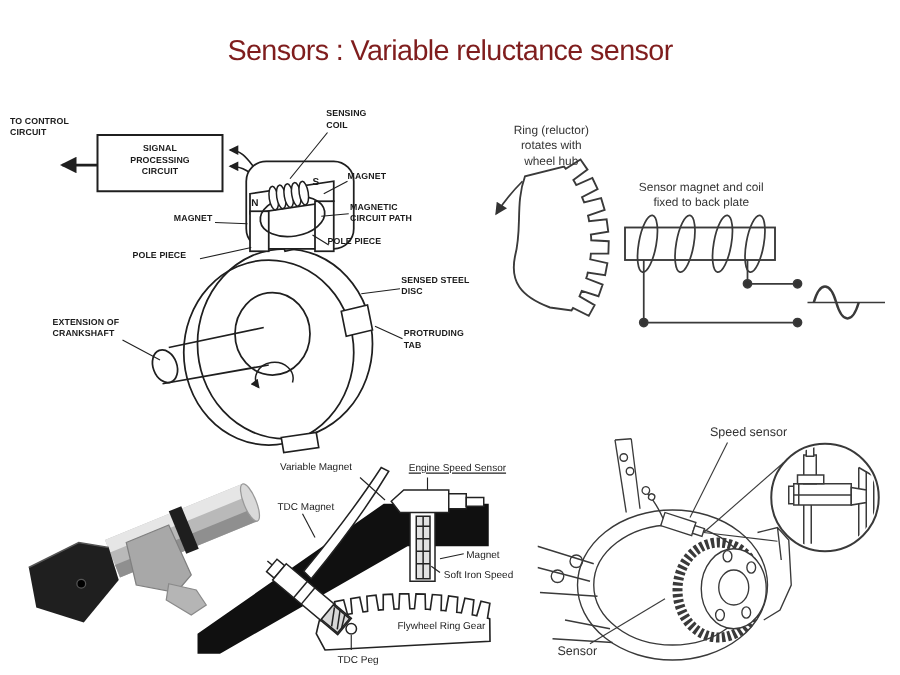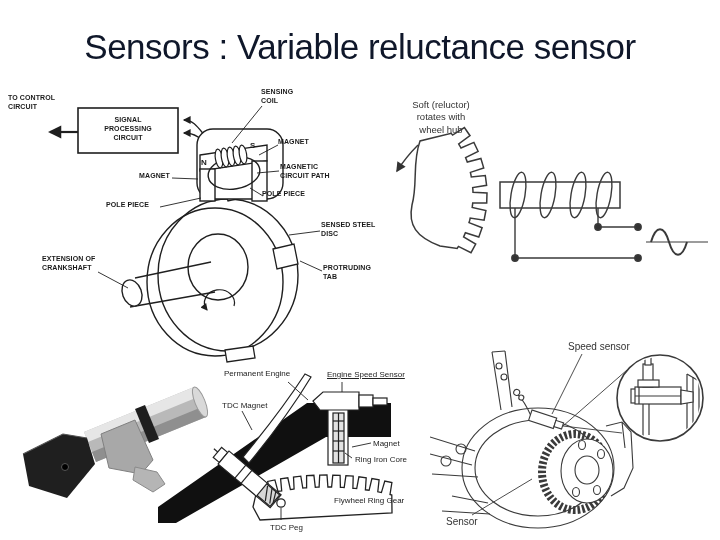--- a/index.html
+++ b/index.html
@@ -1,19 +1,19 @@
 <!DOCTYPE html>
 <html><head>
 <meta charset="utf-8">
 <style>
   html,body{margin:0;padding:0;background:#fff;}
   .slide{position:relative;width:720px;height:540px;background:#fff;overflow:hidden;
          font-family:"Liberation Sans",sans-serif;outline:1px solid #e8e8e8;}
   .title{position:absolute;top:27px;left:0;right:0;text-align:center;
-         font-size:35px;font-weight:400;color:#0f172a;letter-spacing:-.5px;}
+         font-size:23px;font-weight:400;color:#7f1d1d;letter-spacing:-.5px;}
   .diag{position:absolute;}
   .diag svg{position:absolute;left:0;top:0;}
   .lbl{position:absolute;color:#1a1a1a;}
   .lblA{font:700 7px/1.25 "Liberation Sans",sans-serif;letter-spacing:.1px;}
   .lblB{font:400 9.5px/1.3 "Liberation Sans",sans-serif;color:#333;}
   .lblC{font:400 8px/1.2 "Liberation Sans",sans-serif;color:#222;}
   .lblD{font:400 10px/1.2 "Liberation Sans",sans-serif;color:#333;}
   .ctr{text-align:center;} .rt{text-align:right;} .nw{white-space:nowrap;}
   .pole{font:700 8px/1 "Liberation Sans",sans-serif;}
 </style>
@@ -122,21 +122,22 @@
           <circle cx="248" cy="173" r="3.2" fill="#333"></circle>
           <circle cx="208" cy="142" r="3.2" fill="#333"></circle>
           <circle cx="248" cy="142" r="3.2" fill="#333"></circle>
         </g>
         <g>
           <line x1="256" y1="157" x2="318" y2="157" stroke-width="1.1"></line>
           <path d="M261,157 C266,140 274,140 279,157 C284,174 292,174 297,157" stroke-width="2"></path>
         </g>
       </g>
     </svg>
-    <div class="lbl lblB ctr" style="left:13px;top:14px;width:76px;">Soft (reluctor) rotates with wheel hub</div>
+    <div class="lbl lblB ctr" style="left:13px;top:14px;width:76px;">Ring (reluctor) rotates with wheel hub</div>
+    <div class="lbl lblB ctr" style="left:113px;top:60px;width:116px;">Sensor magnet and coil fixed to back plate</div>
   </div>
 
   <div class="diag" style="left:150px;top:355px;width:285px;height:185px;">
     <svg width="285" height="185" viewBox="0 0 285 185">
       <g stroke="#222" fill="none">
         <polygon points="8,152 157,48 241,48 241,82 176,82 26,168 8,168" fill="#101010" stroke="none"></polygon>
         <path d="M99,108 Q137,62 161,22 L155,19 Q131,56 93,102 Z" fill="#fff" stroke-width="1.2"></path>
 
         <path fill="#fff" stroke-width="1.3" d="M105.4,141.7L107.2,141.3L105.0,129.4L112.1,127.6L115.7,139.1L117.5,138.7L119.4,138.3L117.7,126.4L124.9,124.9L128.0,136.5L129.8,136.2L131.7,135.9L130.6,123.9L137.8,122.8L140.4,134.5L142.2,134.3L144.1,134.0L143.5,122.0L150.8,121.2L152.8,133.1L154.7,132.9L156.6,132.8L156.6,120.7L163.9,120.3L165.3,132.3L167.2,132.2L169.1,132.1L169.7,120.1L177.0,120.0L177.9,132.0L179.8,132.0L181.6,132.0L182.8,120.1L190.1,120.3L190.4,132.3L192.3,132.4L194.2,132.6L195.9,120.6L203.2,121.2L202.9,133.3L204.8,133.4L206.7,133.6L208.9,121.8L216.2,122.8L215.4,134.8L217.2,135.0L219.1,135.3L221.9,123.6L229.1,124.9L227.8,136.8L229.6,137.2L231.4,137.6L234.8,126.0L241.9,127.6L240.0,139.5L241.8,140.0L242,158 L110,165 L103,152 Z"></path>
 
@@ -168,26 +169,26 @@
         <g stroke-width=".9">
           <line x1="138" y1="27" x2="158" y2="45"></line>
           <line x1="192" y1="27" x2="192" y2="37"></line>
           <line x1="92" y1="56" x2="102" y2="75"></line>
           <line x1="221" y1="88" x2="202" y2="92"></line>
           <line x1="202" y1="103" x2="195" y2="98"></line>
           <line x1="131" y1="153" x2="131" y2="165"></line>
         </g>
       </g>
     </svg>
-    <div class="lbl lblC nw" style="left:74px;top:14px;">Permanent Engine</div>
+    <div class="lbl lblC nw" style="left:74px;top:14px;">Variable Magnet</div>
     <div class="lbl lblC nw" style="left:177px;top:15px;text-decoration:underline;">Engine Speed Sensor</div>
     <div class="lbl lblC nw" style="left:72px;top:46px;">TDC Magnet</div>
     <div class="lbl lblC nw" style="left:223px;top:84px;">Magnet</div>
-    <div class="lbl lblC nw" style="left:205px;top:100px;">Ring Iron Core</div>
-    <div class="lbl lblC nw" style="left:184px;top:141px;">Flywheel Ring Gear</div>
+    <div class="lbl lblC nw" style="left:205px;top:100px;">Soft Iron Speed</div>
+    <div class="lbl lblC nw" style="left:168px;top:141px;">Flywheel Ring Gear</div>
     <div class="lbl lblC nw" style="left:120px;top:168px;">TDC Peg</div>
   </div>
 
   <div class="diag" style="left:430px;top:330px;width:290px;height:210px;">
     <svg width="290" height="210" viewBox="0 0 290 210">
       <defs>
           <clipPath id="magclip">
             <circle cx="230" cy="68" r="41"></circle>
           </clipPath>
         </defs>

